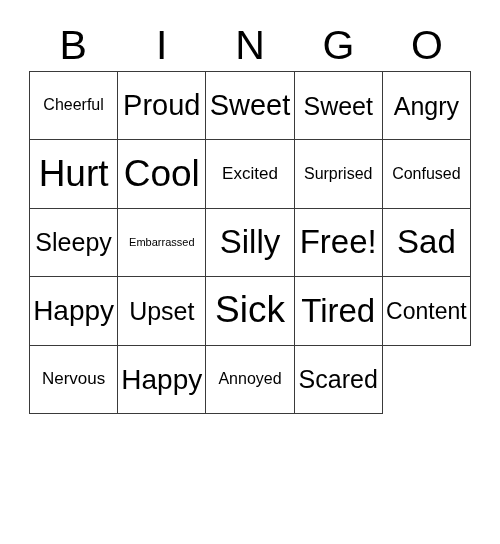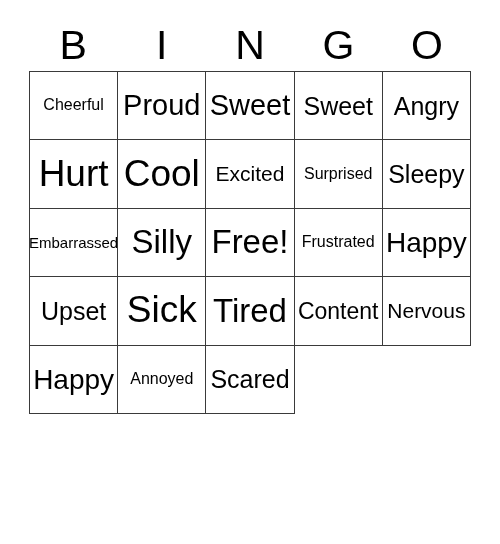--- a/index.html
+++ b/index.html
@@ -72,23 +72,23 @@
 
   .cell-text {
     display: block;
     text-align: center;
     line-height: 1.05;
     white-space: nowrap;
     color: #000000;
   }
 
   
-  .fs-xs   { font-size: 15px; }
+  .fs-xs   { font-size: 11px; }
   .fs-s    { font-size: 16px; }
-  .fs-m    { font-size: 21px; }
+  .fs-m    { font-size: 17px; }
   .fs-l    { font-size: 25px; }
   .fs-xl   { font-size: 29px; }
   .fs-xxl  { font-size: 33px; }
   .fs-xxxl { font-size: 37px; }
 </style>
 </head>
 <body>
 
 <div id="card">
 
@@ -122,33 +122,36 @@
       <div class="bingo-cell">
         <span class="cell-text fs-xxxl">Cool</span>
       </div>
       <div class="bingo-cell">
         <span class="cell-text fs-m">Excited</span>
       </div>
       <div class="bingo-cell">
         <span class="cell-text fs-s">Surprised</span>
       </div>
       <div class="bingo-cell">
+        <span class="cell-text fs-s">Confused</span>
+      </div>
+      <div class="bingo-cell">
         <span class="cell-text fs-l">Sleepy</span>
       </div>
       <div class="bingo-cell">
         <span class="cell-text fs-xs">Embarrassed</span>
       </div>
       <div class="bingo-cell">
         <span class="cell-text fs-xxl">Silly</span>
       </div>
       <div class="bingo-cell">
         <span class="cell-text fs-xxl">Free!</span>
       </div>
       <div class="bingo-cell">
-        <span class="cell-text fs-s">Frustrated</span>
+        <span class="cell-text fs-xxl">Sad</span>
       </div>
       <div class="bingo-cell">
         <span class="cell-text fs-xl" style="font-size: 28px;">Happy</span>
       </div>
       <div class="bingo-cell">
         <span class="cell-text fs-l">Upset</span>
       </div>
       <div class="bingo-cell">
         <span class="cell-text fs-xxxl">Sick</span>
       </div>

